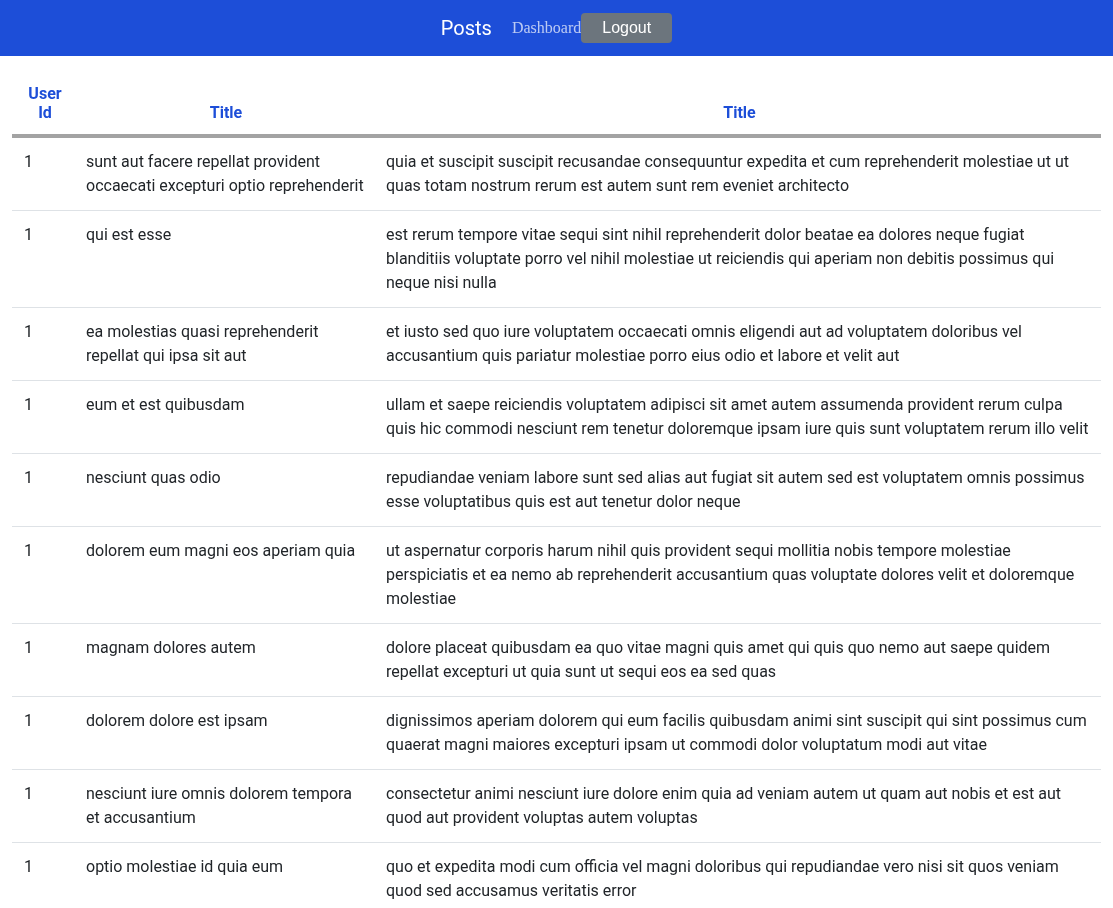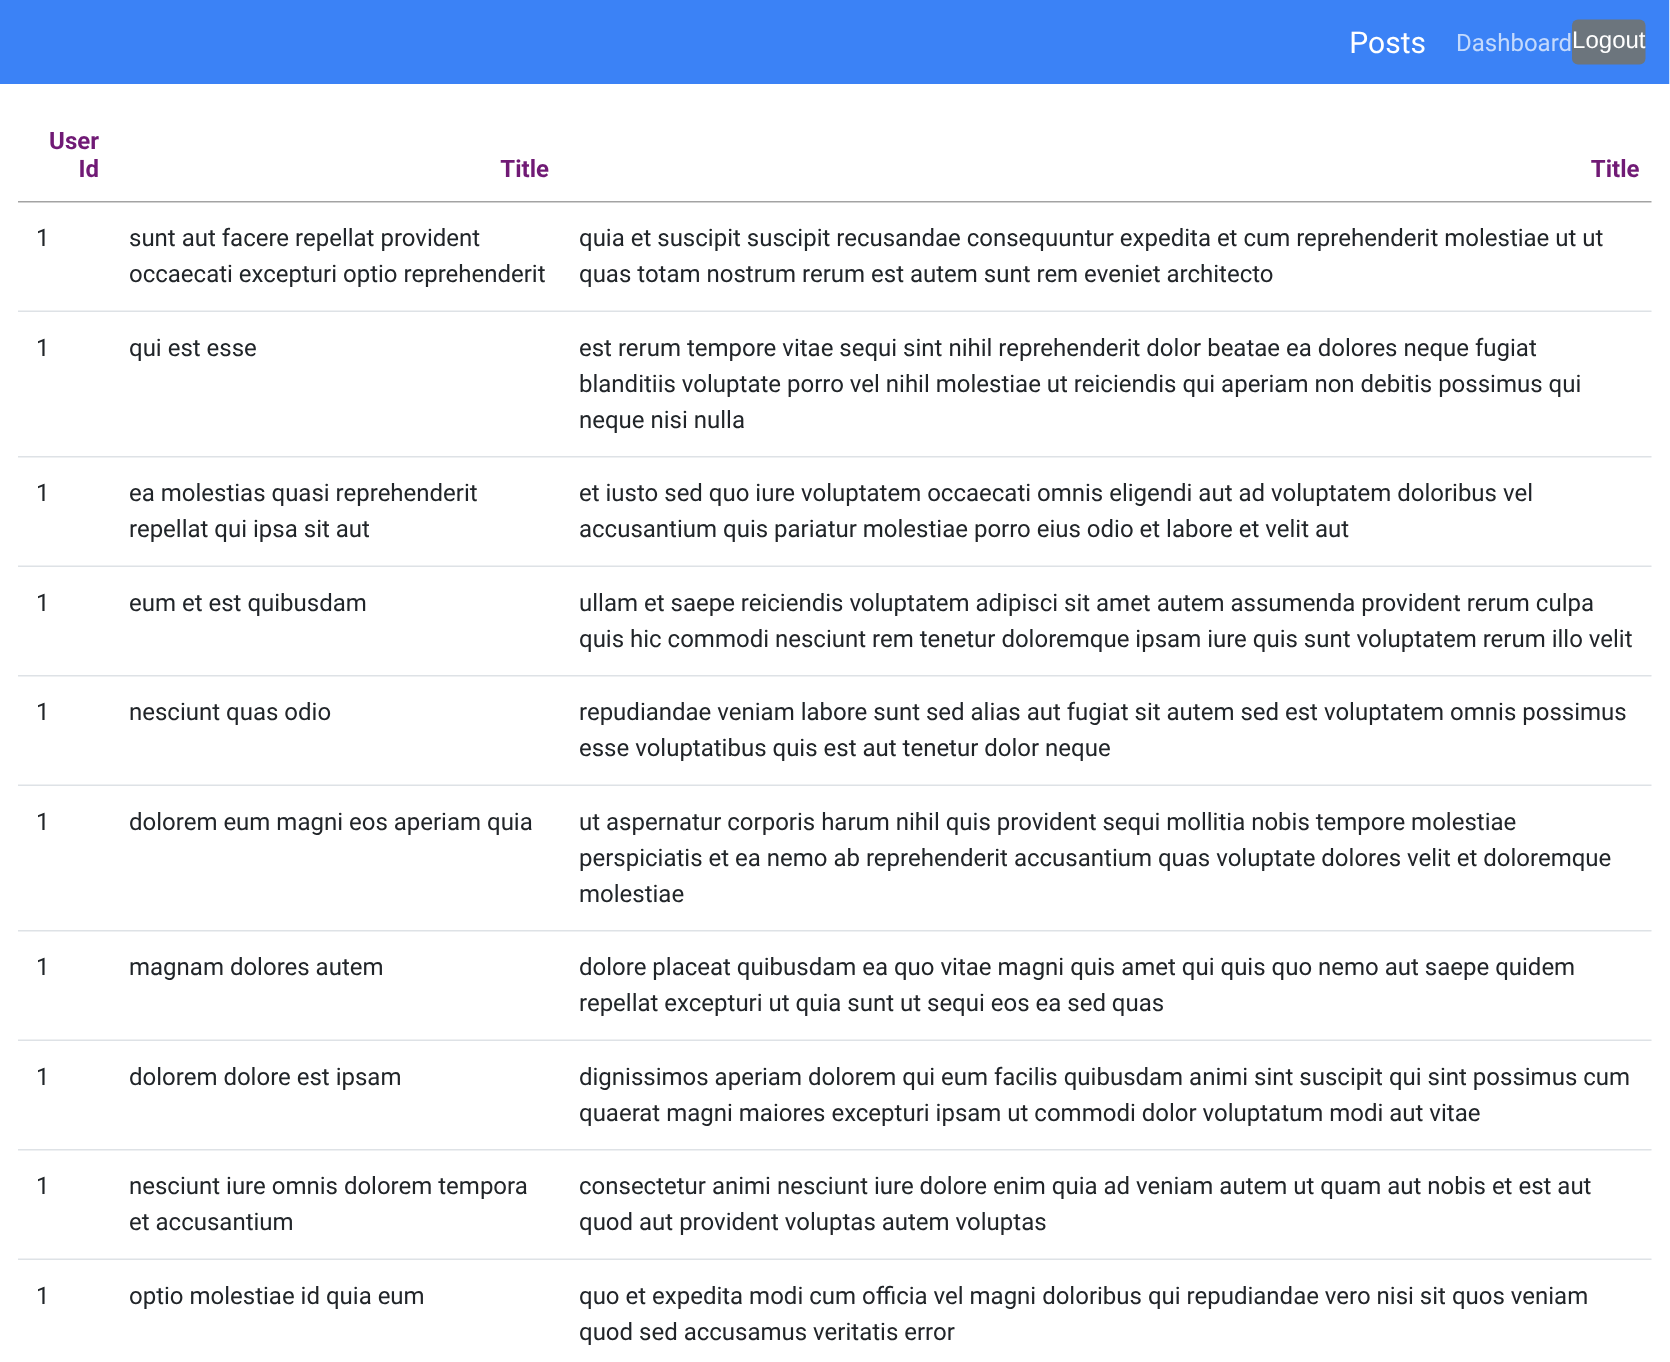--- a/index.html
+++ b/index.html
@@ -7,69 +7,70 @@
       padding: 0;
       box-sizing: border-box;
     }
     body {
       font-family: -apple-system, BlinkMacSystemFont, "Segoe UI", Roboto, "Helvetica Neue", Arial, sans-serif;
       font-size: 16px;
       color: #212529;
       background: #fff;
     }
     .navbar {
-      background-color: #3b82f6;
+      background-color: #1d4ed8;
       padding: 8px 16px;
       display: flex;
       align-items: center;
-      justify-content: flex-end;
+      justify-content: center;
       min-height: 56px;
     }
     .navbar-left {
       display: flex;
       align-items: center;
       gap: 20px;
     }
     .navbar-brand {
       color: #fff;
       font-size: 20px;
       font-weight: 400;
       cursor: pointer;
       text-decoration: none;
     }
     .navbar-link {
       color: rgba(255,255,255,0.7);
       font-size: 16px;
       cursor: pointer;
       text-decoration: none;
+      font-family: Liberation Serif, serif;
     }
     .logout-btn {
       background-color: #6c757d;
       color: #fff;
       border: none;
-      padding: 6px 0;
+      padding: 6px 21px;
       font-size: 16px;
       border-radius: 4px;
       cursor: pointer;
     }
     .container {
       padding: 0 12px;
     }
     table {
       width: 100%;
       border-collapse: collapse;
       margin-top: 16px;
     }
     th {
-      text-align: right;
+      text-align: center;
       font-weight: 700;
       padding: 12px 8px 12px 12px;
-      border-bottom: 1px solid #a3a3a3;
+      border-bottom: 4px solid #a3a3a3;
       vertical-align: bottom;
-      color: #701a75;
+      color: #1d4ed8;
     }
     th:first-child {
       width: 62px;
     }
     th:nth-child(2) {
       width: 300px;
     }
     td {
       padding: 12px 8px 12px 12px;
       border-top: 1px solid #dee2e6;

